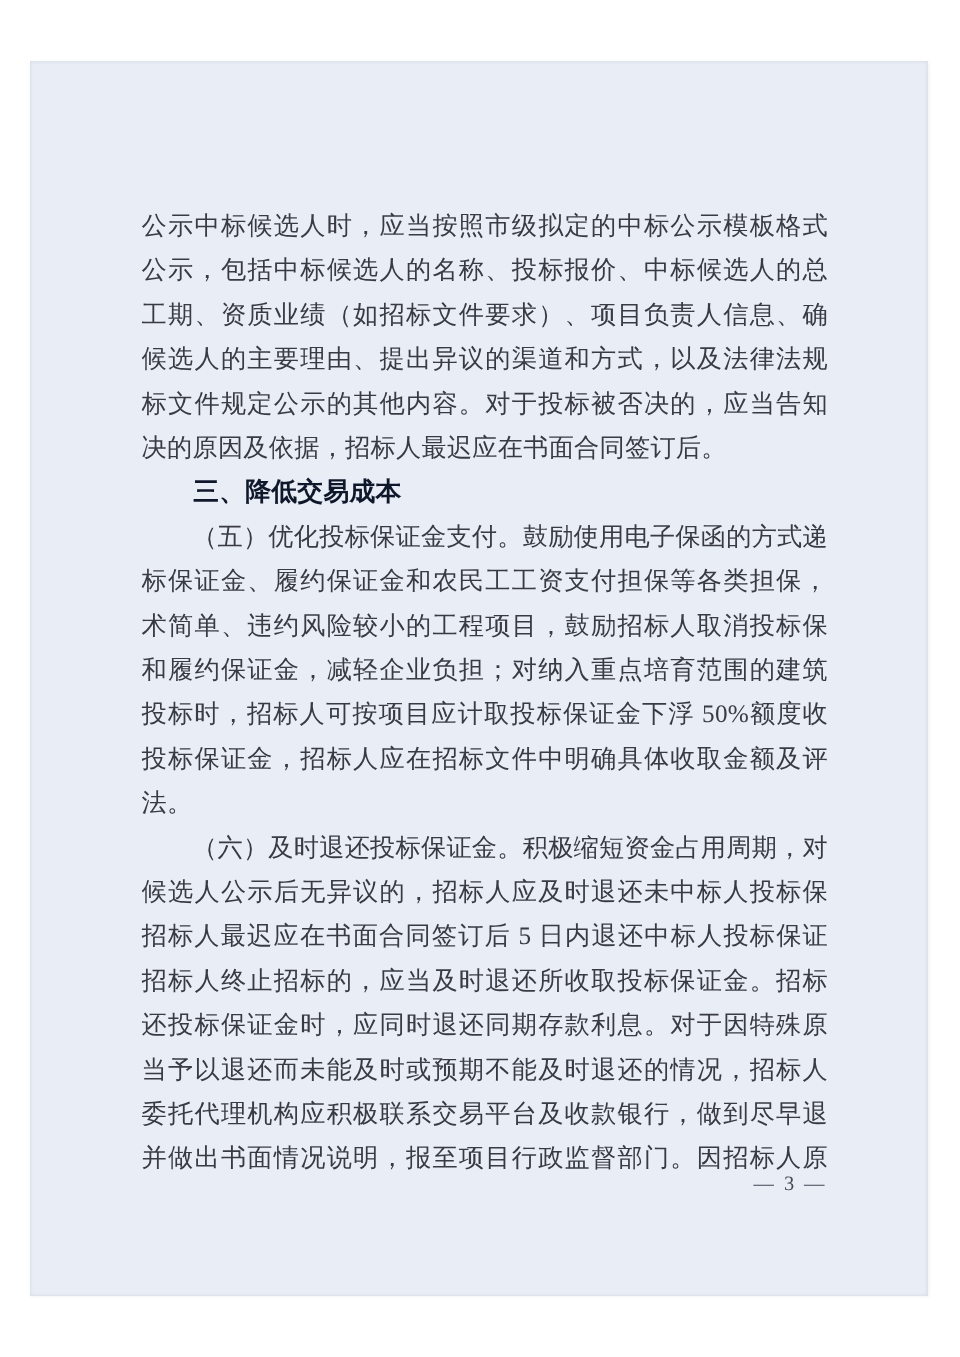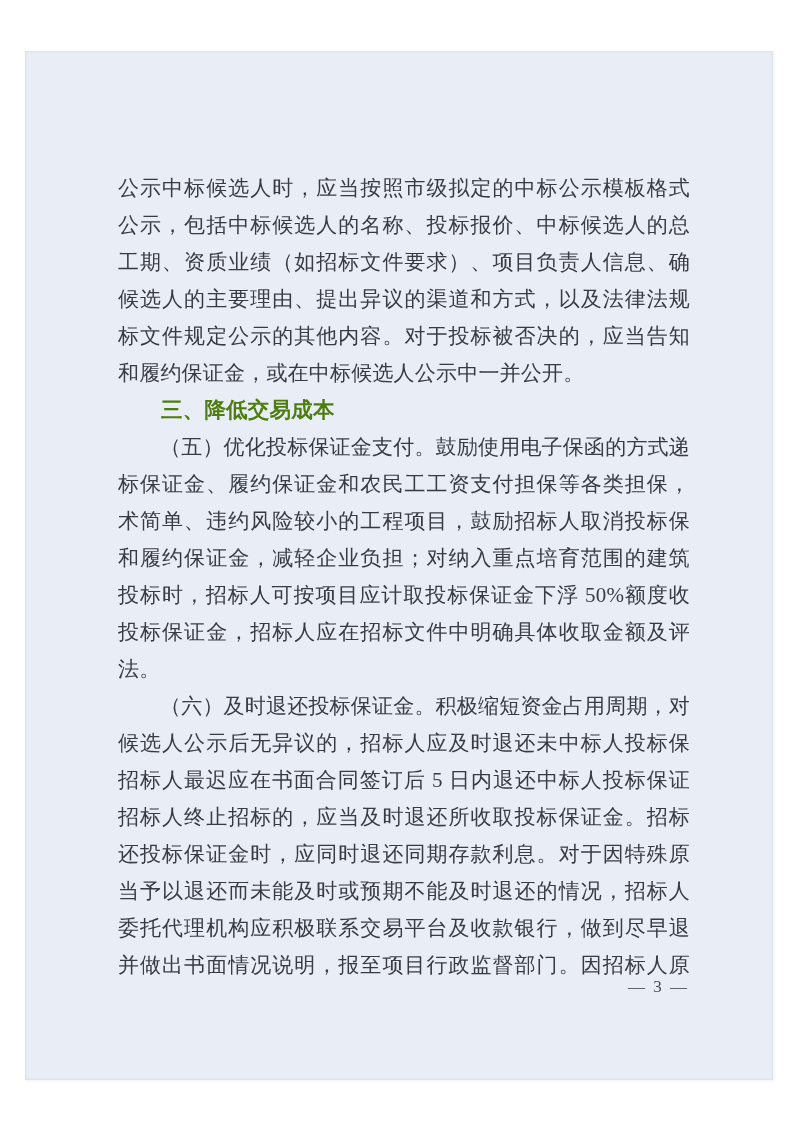--- a/index.html
+++ b/index.html
@@ -38,21 +38,21 @@
     white-space: normal;
     text-align: justify;
     text-align-last: justify;
     overflow: hidden;
   }
   .line.indent {
     text-indent: 2em;
   }
   .line.heading {
     font-weight: 700;
-    color: #4d7c0f;
+    color: #0f172a;
     font-size: 21.5px;
   }
   .page-number {
     position: absolute;
     top: 926px;
     right: 84px;
     font-size: 17px;
     letter-spacing: 2px;
     color: #454a58;
   }
@@ -61,21 +61,21 @@
 <body>
 
 <div class="scan-page" style="background: rgb(233, 237, 246);">
   <div class="content" style="color: rgb(56, 58, 68);">
       <div class="block">
         <div class="line fill">公示中标候选人时，应当按照市级拟定的中标公示模板格式进行</div>
         <div class="line fill">公示，包括中标候选人的名称、投标报价、中标候选人的总得分、</div>
         <div class="line fill">工期、资质业绩（如招标文件要求）、项目负责人信息、确定中标</div>
         <div class="line fill">候选人的主要理由、提出异议的渠道和方式，以及法律法规和招</div>
         <div class="line fill">标文件规定公示的其他内容。对于投标被否决的，应当告知被否</div>
-        <div class="line">和履约保证金，或在中标候选人公示中一并公开。</div>
+        <div class="line">决的原因及依据，招标人最迟应在书面合同签订后。</div>
       </div>
       <div class="block">
         <div class="line heading indent">三、降低交易成本</div>
       </div>
       <div class="block">
         <div class="line fill indent">（五）优化投标保证金支付。鼓励使用电子保函的方式递交投</div>
         <div class="line fill">标保证金、履约保证金和农民工工资支付担保等各类担保，对技</div>
         <div class="line fill">术简单、违约风险较小的工程项目，鼓励招标人取消投标保证金</div>
         <div class="line fill">和履约保证金，减轻企业负担；对纳入重点培育范围的建筑企业</div>
         <div class="line fill">投标时，招标人可按项目应计取投标保证金下浮 50%额度收取工程</div>

